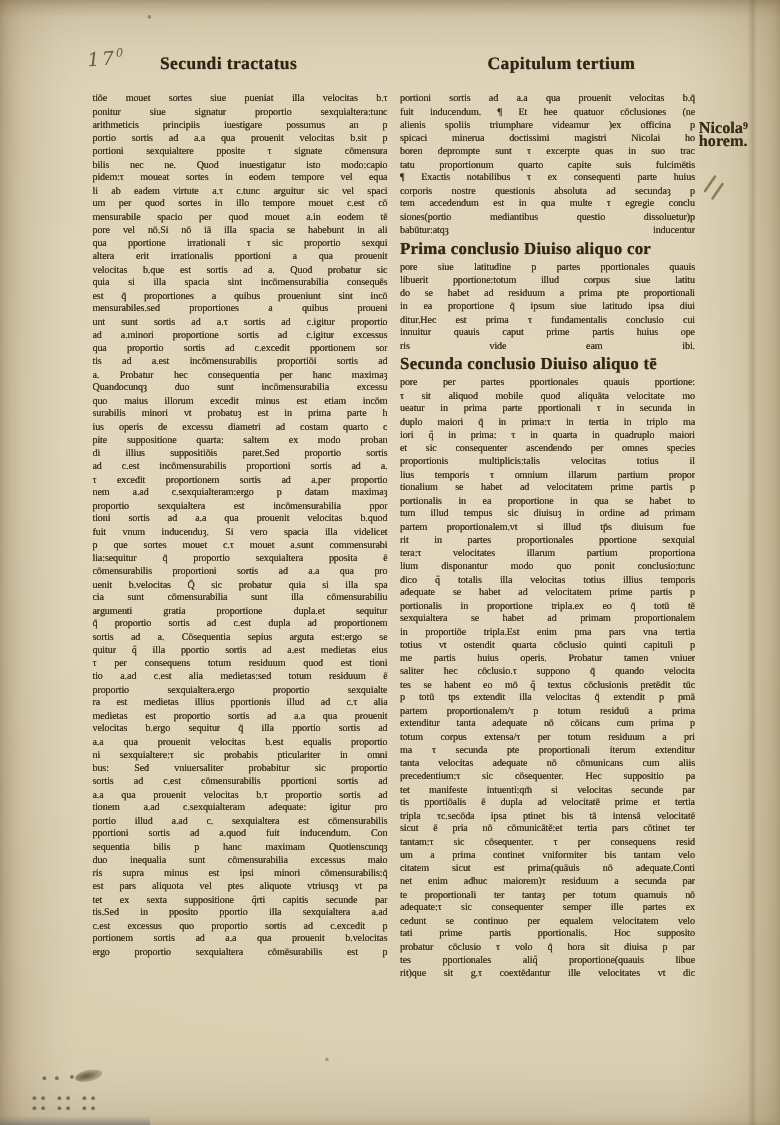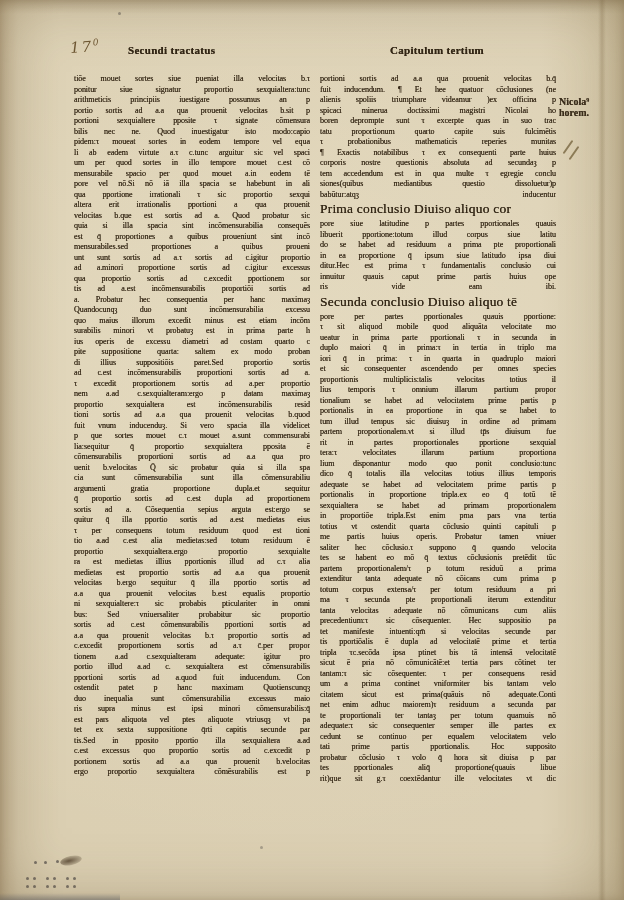--- a/index.html
+++ b/index.html
@@ -27,21 +27,21 @@
     position:absolute;left:70px;top:38px;
     font-family:"DejaVu Serif",serif;
     font-style:italic;font-size:15px;color:#6e5733;
     transform:rotate(-4deg);letter-spacing:2px;
   }
   #folio sup{font-size:9px;}
 
   
   .running-head{
     position:absolute;top:44px;
-    font-size:11px;font-weight:bold;letter-spacing:0.3px;
+    font-size:14px;font-weight:bold;letter-spacing:0.3px;
     color:#322616;
     text-shadow:0 0 0.6px rgba(50,38,22,0.9);
     white-space:nowrap;
   }
   #head-left{left:128px;}
   #head-right{left:390px;}
 
   
   .col{
     position:absolute;top:74px;
@@ -56,32 +56,32 @@
     height:10.5px;
     overflow:hidden;
     white-space:nowrap;
     text-align:justify;
     text-align-last:justify;
     letter-spacing:-0.1px;
     color:#3a2d1b;
     text-shadow:0 0 0.5px rgba(58,45,27,0.85);
   }
   .section-heading{
-    font-size:13.5px;font-weight:normal;
+    font-size:13.5px;font-weight:bold;
     line-height:18px;height:19px;overflow:hidden;
     letter-spacing:0.2px;color:#33271699;
     color:#332716;
     text-shadow:0 0 0.6px rgba(51,39,22,0.9);
     white-space:nowrap;
   }
 
   
   #marginal{
     position:absolute;left:559px;top:96px;width:62px;
-    font-size:10px;font-weight:bold;line-height:11px;
+    font-size:13px;font-weight:bold;line-height:11px;
     color:#3a2d1b;text-shadow:0 0 0.5px rgba(58,45,27,0.8);
   }
   .margin-stroke{
     position:absolute;width:16px;height:2px;background:#8d7c58;border-radius:2px;
     transform:rotate(-55deg);
   }
   #stroke1{left:560px;top:146px;}
   #stroke2{left:566px;top:152px;}
 
   
@@ -130,21 +130,21 @@
         <div class="ln">a. Probatur hec consequentia per hanc maximaȝ</div>
         <div class="ln">Quandocunqȝ duo sunt incōmensurabilia excessu</div>
         <div class="ln">quo maius illorum excedit minus est etiam incōm</div>
         <div class="ln">surabilis minori vt probatuȝ est in prima parte h</div>
         <div class="ln">ius operis de excessu diametri ad costam quarto c</div>
         <div class="ln">pite suppositione quarta: saltem ex modo proban</div>
         <div class="ln">di illius suppositiōis paret.Sed proportio sortis</div>
         <div class="ln">ad c.est incōmensurabilis proportioni sortis ad a.</div>
         <div class="ln">τ excedit proportionem sortis ad a.per proportio</div>
         <div class="ln">nem a.ad c.sexquialteram:ergo p datam maximaȝ</div>
-        <div class="ln">proportio sexquialtera est incōmensurabilis resid</div>
+        <div class="ln">proportio sexquialtera est incōmensurabilia ppor</div>
         <div class="ln">tioni sortis ad a.a qua prouenit velocitas b.quod</div>
         <div class="ln">fuit vnum inducenduȝ. Si vero spacia illa videlicet</div>
         <div class="ln">p que sortes mouet c.τ mouet a.sunt commensurabi</div>
         <div class="ln">lia:sequitur q̄ proportio sexquialtera pposita ē</div>
         <div class="ln">cōmensurabilis proportioni sortis ad a.a qua pro</div>
         <div class="ln">uenit b.velocitas Q̄ sic probatur quia si illa spa</div>
         <div class="ln">cia sunt cōmensurabilia sunt illa cōmensurabiliu</div>
         <div class="ln">argumenti gratia proportione dupla.et sequitur</div>
         <div class="ln">q̄ proportio sortis ad c.est dupla ad proportionem</div>
         <div class="ln">sortis ad a. Cōsequentia sepius arguta est:ergo se</div>
@@ -153,49 +153,47 @@
         <div class="ln">tio a.ad c.est alia medietas:sed totum residuum ē</div>
         <div class="ln">proportio sexquialtera.ergo proportio sexquialte</div>
         <div class="ln">ra est medietas illius pportionis illud ad c.τ alia</div>
         <div class="ln">medietas est proportio sortis ad a.a qua prouenit</div>
         <div class="ln">velocitas b.ergo sequitur q̄ illa pportio sortis ad</div>
         <div class="ln">a.a qua prouenit velocitas b.est equalis proportio</div>
         <div class="ln">ni sexquialtere:τ sic probabis pticulariter in omni</div>
         <div class="ln">bus: Sed vniuersaliter probabitur sic proportio</div>
         <div class="ln">sortis ad c.est cōmensurabilis pportioni sortis ad</div>
         <div class="ln">a.a qua prouenit velocitas b.τ proportio sortis ad</div>
-        <div class="ln">c.excedit proportionem sortis ad a.τ c̄.per propor</div>
         <div class="ln">tionem a.ad c.sexquialteram adequate: igitur pro</div>
         <div class="ln">portio illud a.ad c. sexquialtera est cōmensurabilis</div>
         <div class="ln">pportioni sortis ad a.quod fuit inducendum. Con</div>
-        <div class="ln">ostendit patet p hanc maximam Quotienscunqȝ</div>
+        <div class="ln">sequentia bilis p hanc maximam Quotienscunqȝ</div>
         <div class="ln">duo inequalia sunt cōmensurabilia excessus maio</div>
         <div class="ln">ris supra minus est ipsi minori cōmensurabilis:q̄</div>
         <div class="ln">est pars aliquota vel ptes aliquote vtriusqȝ vt pa</div>
         <div class="ln">tet ex sexta suppositione q̄rti capitis secunde par</div>
         <div class="ln">tis.Sed in pposito pportio illa sexquialtera a.ad</div>
         <div class="ln">c.est excessus quo proportio sortis ad c.excedit p</div>
         <div class="ln">portionem sortis ad a.a qua prouenit b.velocitas</div>
         <div class="ln">ergo proportio sexquialtera cōmēsurabilis est p</div>
       </div>
   </div>
 
   <div id="col-right" class="col">
     <div>
         <div class="ln">portioni sortis ad a.a qua prouenit velocitas b.q̄</div>
         <div class="ln">fuit inducendum. ¶ Et hee quatuor cōclusiones (ne</div>
         <div class="ln">alienis spoliis triumphare videamur )ex officina p</div>
         <div class="ln">spicaci minerua doctissimi magistri Nicolai ho</div>
         <div class="ln">boren deprompte sunt τ excerpte quas in suo trac</div>
         <div class="ln">tatu proportionum quarto capite suis fulcimētis</div>
-        <div class="ln">τ probationibus mathematicis reperies munitas</div>
         <div class="ln">¶ Exactis notabilibus τ ex consequenti parte huius</div>
         <div class="ln">corporis nostre questionis absoluta ad secundaȝ p</div>
         <div class="ln">tem accedendum est in qua multe τ egregie conclu</div>
-        <div class="ln">siones(quibus mediantibus questio dissoluetur)p</div>
+        <div class="ln">siones(portio mediantibus questio dissoluetur)p</div>
         <div class="ln">babūtur:atqȝ inducentur</div>
       </div>
     <div class="section-heading">Prima conclusio Diuiso aliquo cor</div>
     <div>
         <div class="ln">pore siue latitudine p partes pportionales quauis</div>
         <div class="ln">libuerit pportione:totum illud corpus siue latitu</div>
         <div class="ln">do se habet ad residuum a prima pte proportionali</div>
         <div class="ln">in ea proportione q̄ ipsum siue latitudo ipsa diui</div>
         <div class="ln">ditur.Hec est prima τ fundamentalis conclusio cui</div>
         <div class="ln">innuitur quauis caput prime partis huius ope</div>
@@ -220,20 +218,21 @@
         <div class="ln">lium disponantur modo quo ponit conclusio:tunc</div>
         <div class="ln">dico q̄ totalis illa velocitas totius illius temporis</div>
         <div class="ln">adequate se habet ad velocitatem prime partis p</div>
         <div class="ln">portionalis in proportione tripla.ex eo q̄ totū tē</div>
         <div class="ln">sexquialtera se habet ad primam proportionalem</div>
         <div class="ln">in proportiōe tripla.Est enim pma pars vna tertia</div>
         <div class="ln">totius vt ostendit quarta cōclusio quinti capituli p</div>
         <div class="ln">me partis huius operis. Probatur tamen vniuer</div>
         <div class="ln">saliter hec cōclusio.τ suppono q̄ quando velocita</div>
         <div class="ln">tes se habent eo mō q̄ textus cōclusionis pretēdit tūc</div>
+        <div class="ln">p totū tps extendit illa velocitas q̄ extendit p pmā</div>
         <div class="ln">partem proportionalem/τ p totum residuū a prima</div>
         <div class="ln">extenditur tanta adequate nō cōicans cum prima p</div>
         <div class="ln">totum corpus extensa/τ per totum residuum a pri</div>
         <div class="ln">ma τ secunda pte proportionali iterum extenditur</div>
         <div class="ln">tanta velocitas adequate nō cōmunicans cum aliis</div>
         <div class="ln">precedentium:τ sic cōsequenter. Hec suppositio pa</div>
         <div class="ln">tet manifeste intuenti:qm̄ si velocitas secunde par</div>
         <div class="ln">tis pportiōalis ē dupla ad velocitatē prime et tertia</div>
         <div class="ln">tripla τc.secōda ipsa ptinet bis tā intensā velocitatē</div>
         <div class="ln">sicut ē pria nō cōmunicātē:et tertia pars cōtinet ter</div>

